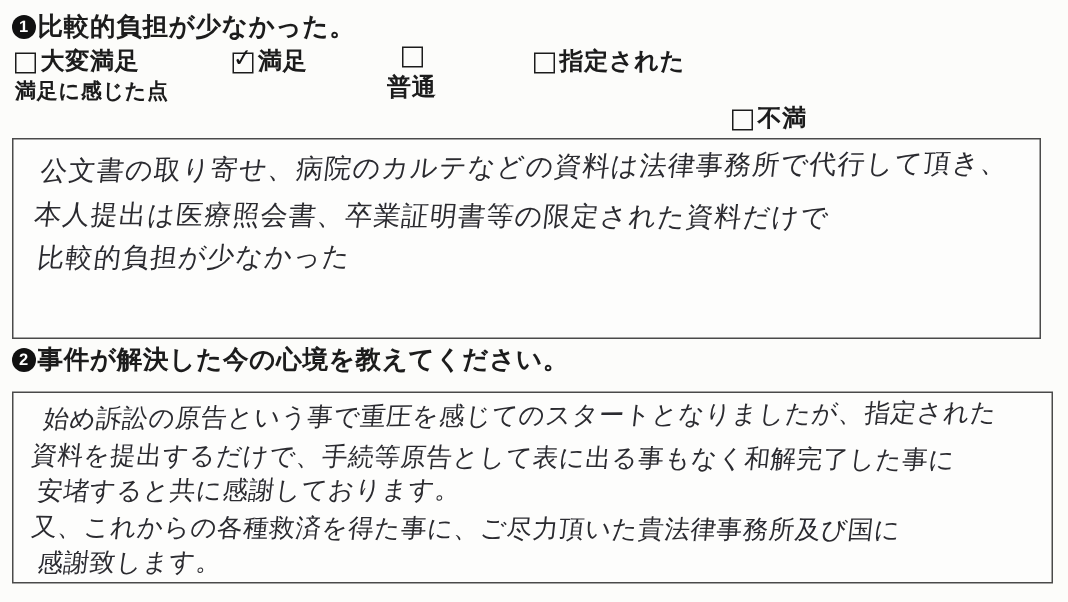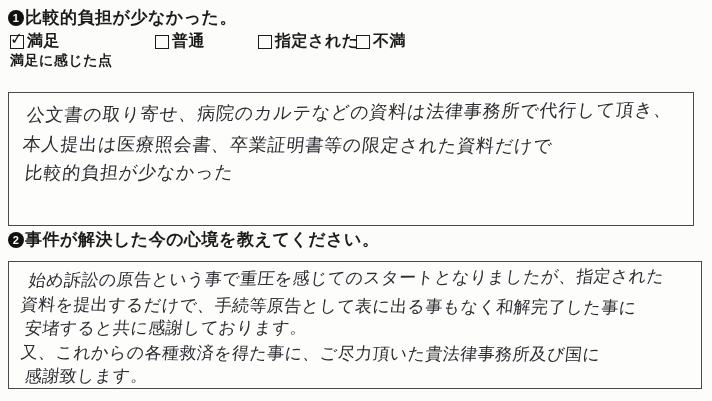--- a/index.html
+++ b/index.html
@@ -34,21 +34,21 @@
   
   .options-row{position:absolute;top:31px;left:0;width:712px;height:22px;}
   .option{
     position:absolute;top:0;
     display:flex;align-items:center;gap:3px;
     font-size:16px;font-weight:600;letter-spacing:0.5px;
     white-space:nowrap;
   }
   .option:nth-of-type(1){left:10px;}
   .option:nth-of-type(2){left:155px;}
-  .option:nth-of-type(3){left:258px;}
+  .option:nth-of-type(3){left:258px;flex-direction:column;}
   .option:nth-of-type(4){left:356px;}
   .option:nth-of-type(5){left:488px;margin-top:38px;}
   .cb{
     position:relative;display:inline-block;
     width:12px;height:12px;
     border:1.6px solid #1c1c1c;
     background:transparent;flex:0 0 auto;
   }
   .cb .tick{
     position:absolute;left:-1px;top:-7px;
@@ -97,20 +97,24 @@
 
 <div class="page">
 
   <div class="q-title q1-title">
     <span class="qbadge">1</span>
     <span>比較的負担が少なかった。</span>
   </div>
 
   <div class="options-row">
     <div class="option">
+      <span class="cb"></span>
+      <span>大変満足</span>
+    </div>
+    <div class="option">
       <span class="cb">
           <i class="tick">✓</i>
         </span>
       <span>満足</span>
     </div>
     <div class="option">
       <span class="cb"></span>
       <span>普通</span>
     </div>
     <div class="option">

